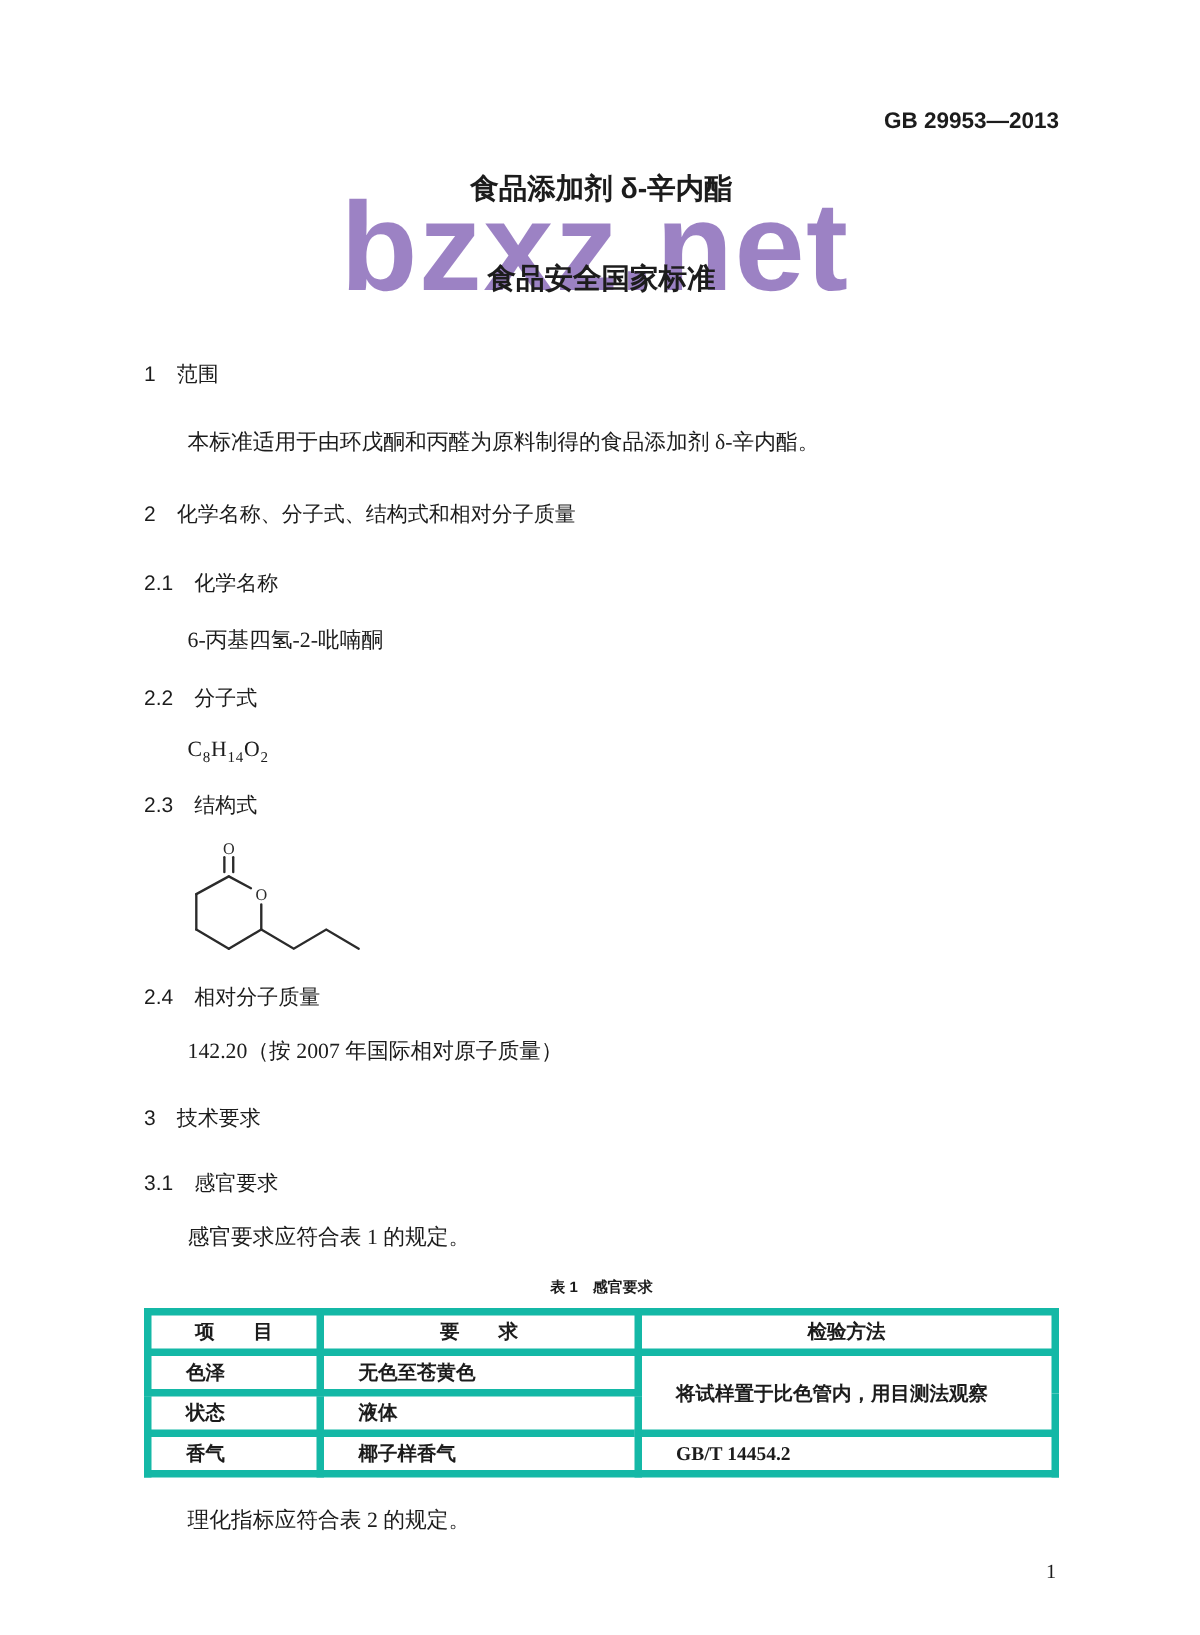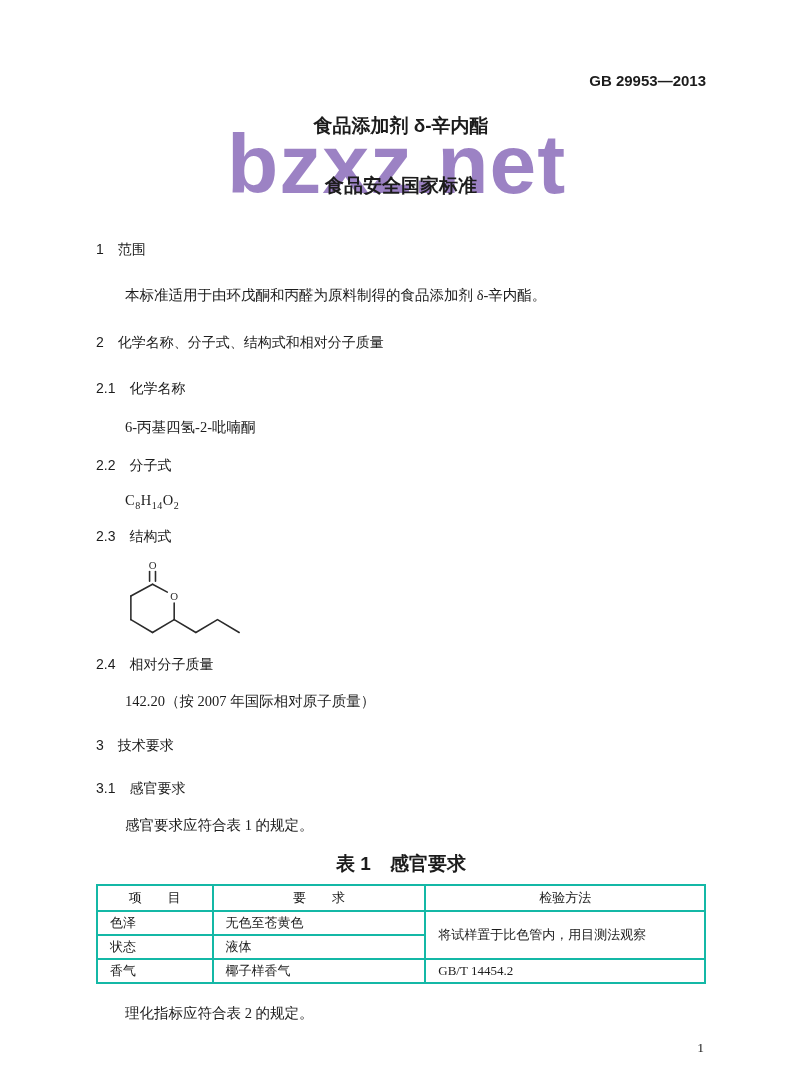--- a/index.html
+++ b/index.html
@@ -77,33 +77,33 @@
   .s24h { margin-top: 10px; }
   .s24b { margin-top: 17px; }
   .s3h  { margin-top: 25px; }
   .s31h { margin-top: 25px; }
   .s31b { margin-top: 17px; }
   .tbl-caption {
     margin-top: 15px;
     text-align: center;
     font-family: "Liberation Sans", sans-serif;
     font-weight: 700;
-    font-size: 19px;
+    font-size: 10px;
   }
   table.t1 {
     margin-top: 7px;
     width: 100%;
     border-collapse: collapse;
     font-size: 13px;
     border: 1.5px solid #3a3a3a;
   }
   table.t1 th, table.t1 td {
-    border: 2px solid #14b8a6;
-    font-weight: normal;
-    padding: 2px 12px;
+    border: 5px solid #14b8a6;
+    font-weight: bold;
+    padding: 2px 23px;
   }
   table.t1 th { height: 26px; text-align: center; }
   table.t1 td { height: 23px; text-align: left; vertical-align: middle; }
   .s32h { margin-top: 13px; }
   .s32b { margin-top: 19px; }
   .page-number {
     position: absolute;
     right: 96px;
     top: 1040px;
     font-size: 13.5px;

